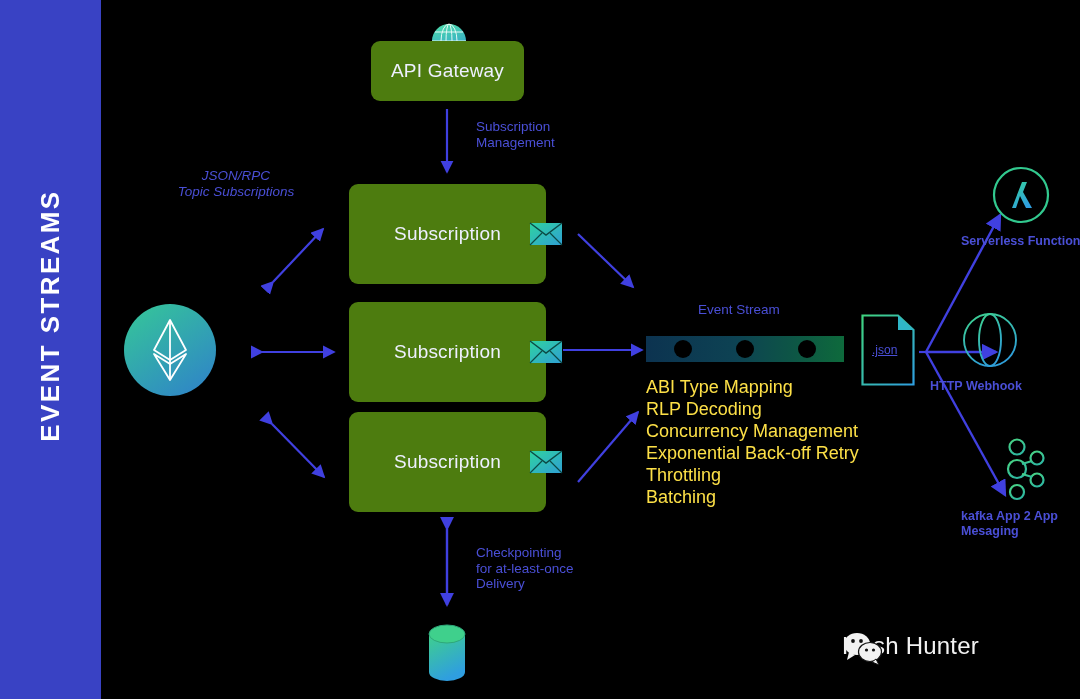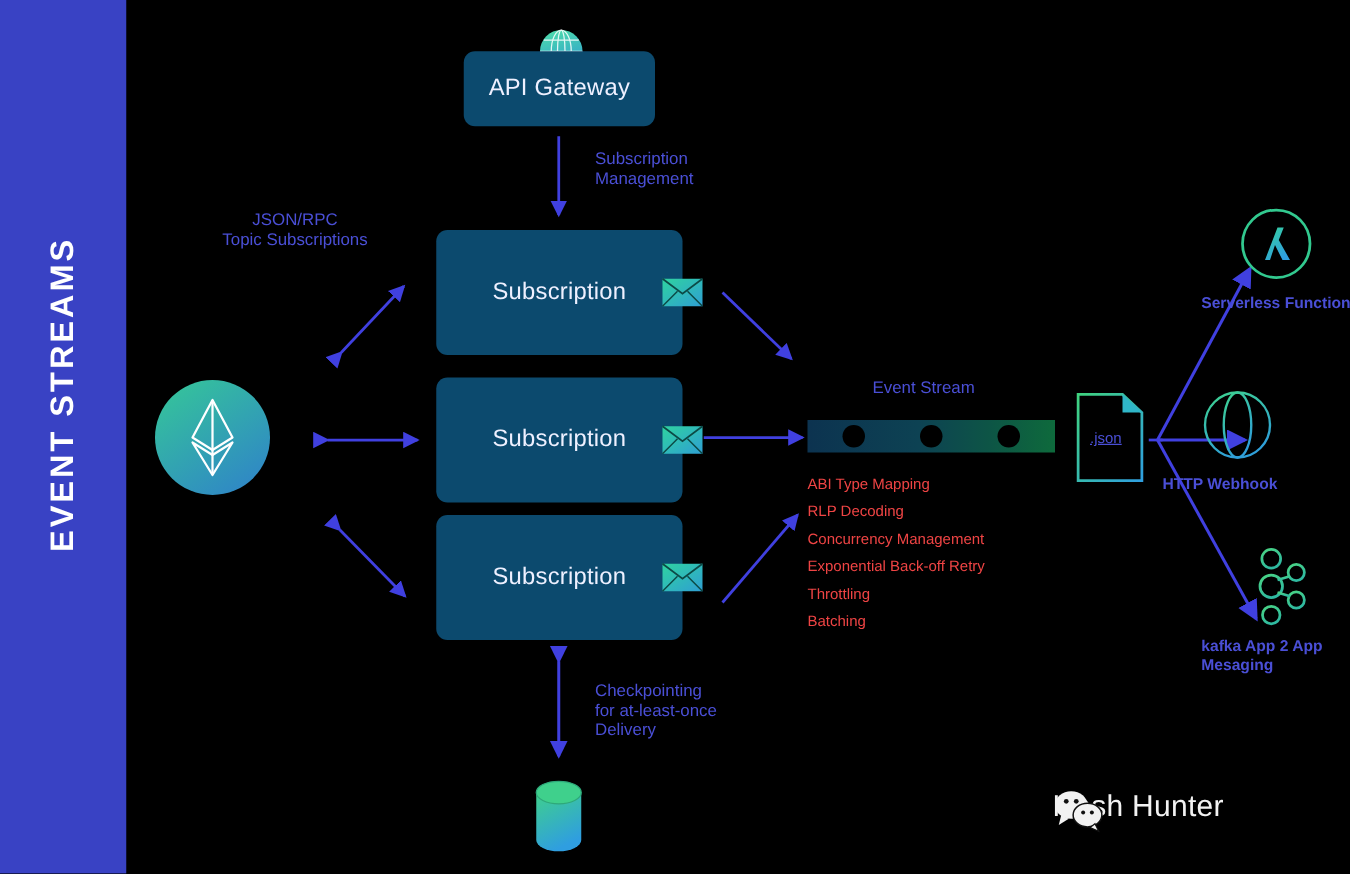--- a/index.html
+++ b/index.html
@@ -12,42 +12,42 @@
     position:absolute;left:-120px;top:300px;width:340px;
     transform:rotate(-90deg);transform-origin:center center;
     color:#ffffff;font-size:26px;font-weight:bold;letter-spacing:2.4px;
     text-align:center;white-space:nowrap;
   }
   .label{position:absolute;color:#4a4fd6;font-size:13.5px;line-height:15.5px;white-space:pre;}
   svg{position:absolute;left:0;top:0;overflow:visible;}
 
   
   .bluebox{
-    position:absolute;background:#0c4a6e;border-radius:9px;
+    position:absolute;background:#4d7c0f;border-radius:9px;
     display:flex;align-items:center;justify-content:center;
     color:#eef0ff;font-size:19px;letter-spacing:.2px;
   }
   #api-gateway{left:371px;top:41px;width:153px;height:60px;}
   .sub-box{left:349px;width:197px;height:100px;}
   #sub-1{top:184px;}
   #sub-2{top:302px;}
   #sub-3{top:412px;}
 
   
   .envelope{position:absolute;width:32px;height:22px;}
 
   
   #event-stream-bar{
     position:absolute;left:646px;top:336px;width:198px;height:26px;
     background:linear-gradient(90deg,#0c3350 0%,#0d4253 45%,#0d5645 75%,#0e6a3c 100%);
   }
   .stream-dot{position:absolute;top:4px;width:18px;height:18px;border-radius:50%;background:#000;}
   #stream-label{left:698px;top:302px;font-size:13.5px;color:#4a4fd6;}
   #feature-list{position:absolute;left:646px;top:376px;width:230px;}
-  #feature-list div{color:#ef4444;font-size:12px;line-height:22px;white-space:nowrap;}
+  #feature-list div{color:#fde047;font-size:18px;line-height:22px;white-space:nowrap;}
 
   
   #json-file{position:absolute;left:861px;top:314px;width:54px;height:72px;}
   #json-file-text{position:absolute;left:872px;top:343px;color:#4a4fd6;font-size:12px;text-decoration:underline;}
 
   
   .dest{position:absolute;width:120px;text-align:left;}
   .dest .cap{color:#4a4fd6;font-size:12.5px;font-weight:bold;line-height:15px;margin-top:5px;}
   #dest-lambda{left:961px;top:165px;}
   #dest-http{left:930px;top:310px;}
@@ -171,21 +171,21 @@
       <line x1="8" y1="31" x2="36" y2="31"></line>
       <ellipse cx="22" cy="22" rx="3" ry="17"></ellipse>
     </g>
   </svg>
   <div class="bluebox" id="api-gateway">
     <span>API Gateway</span>
   </div>
   <div class="label" style="left:476px;top:119px;">Subscription
 Management</div>
 
-  <div class="label" style="left:176px;top:168px;text-align:center;width:120px;">JSON/RPC
+  <div class="label" style="left:176px;top:168px;text-align:center;width:120px;font-style:italic;">JSON/RPC
 Topic Subscriptions</div>
 
   <div class="bluebox sub-box" id="sub-1">
     <span>Subscription</span>
   </div>
   <svg class="envelope" style="left:530px;top:223px;">
     <rect x="0" y="0" width="32" height="22" fill="url(#envGrad)"></rect>
     <path d="M0,0 L16,12 L32,0" fill="none" stroke="#0c4a46" stroke-width="1.4"></path>
     <path d="M0,22 L12,10 M32,22 L20,10" stroke="#0c4a46" stroke-width="1.2" fill="none"></path>
   </svg>

